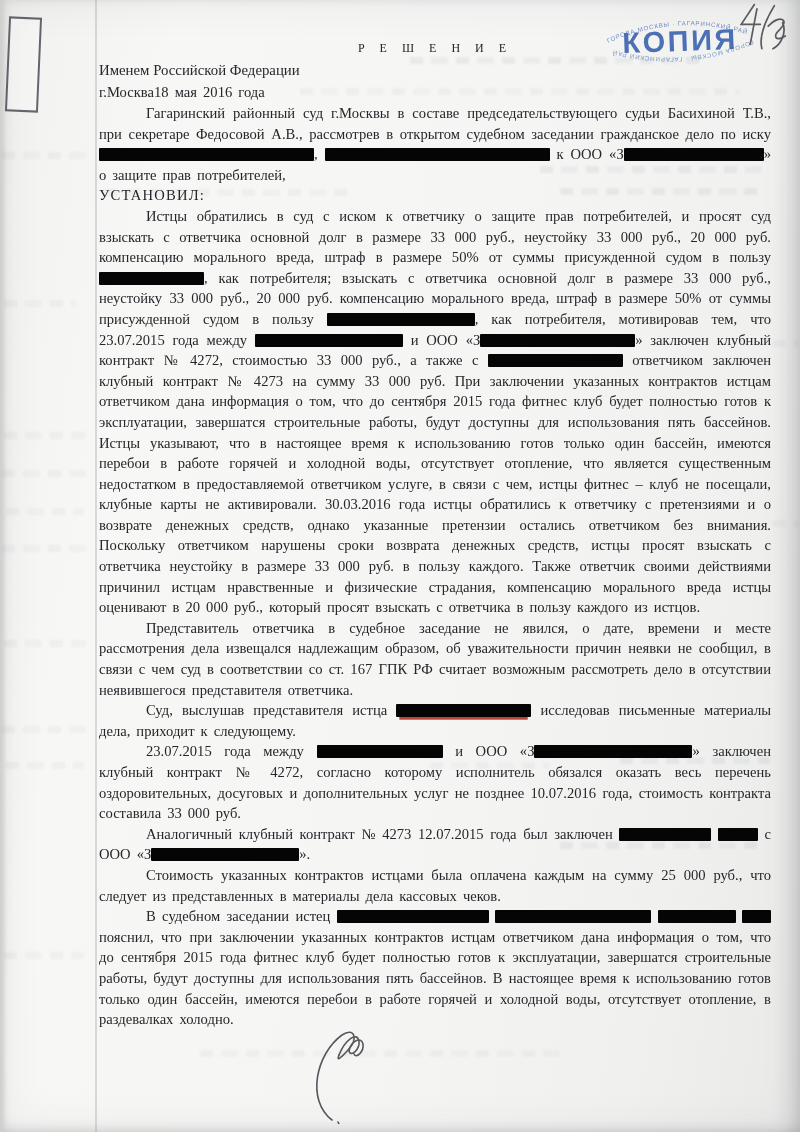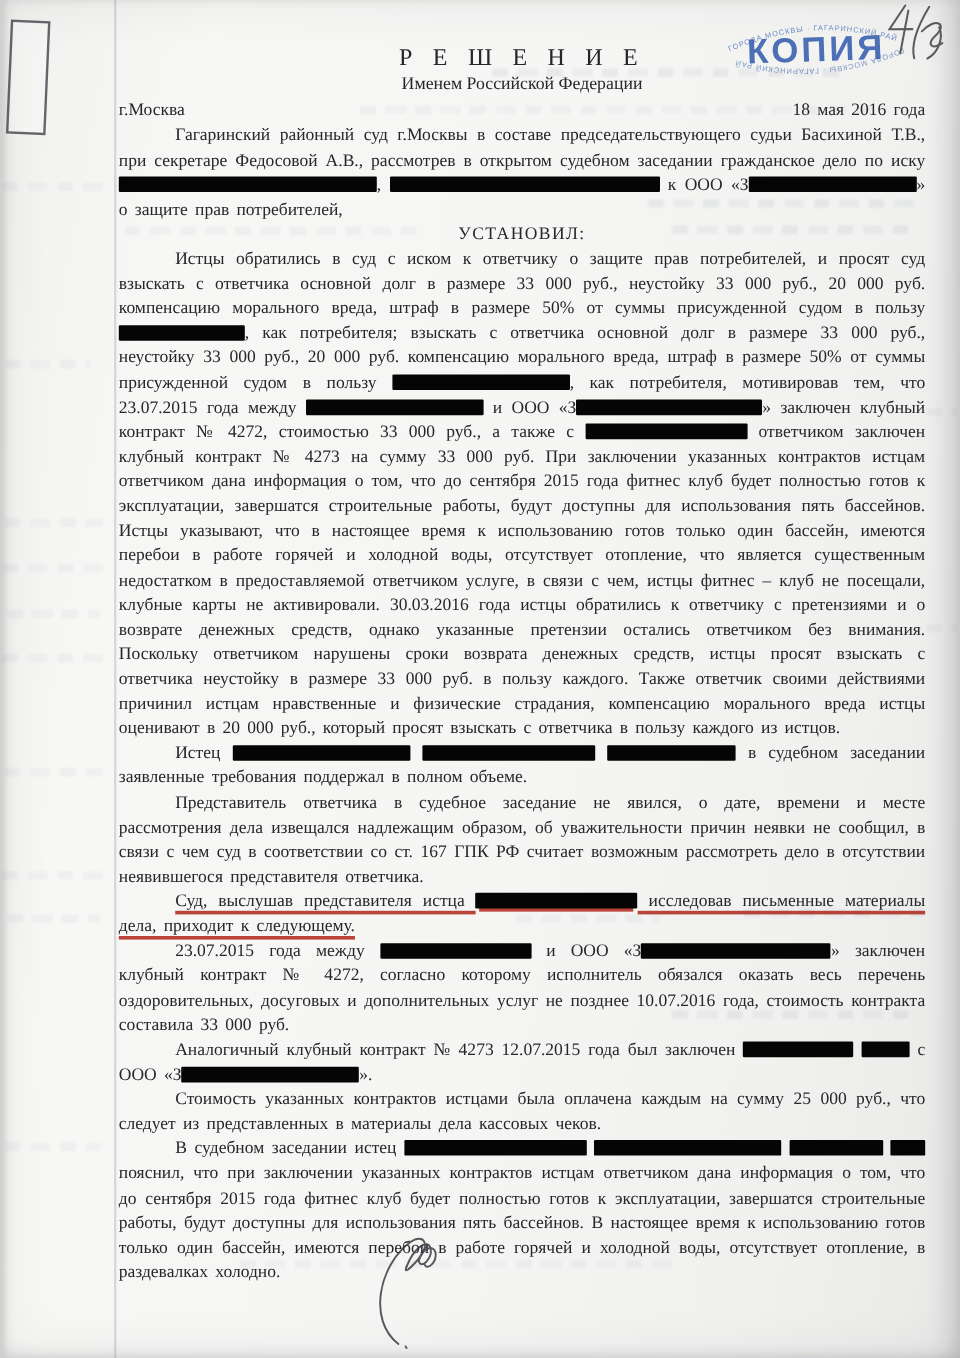--- a/index.html
+++ b/index.html
@@ -12,27 +12,27 @@
                inset 0 -10px 16px -10px rgba(30,30,40,.12);}
   .edge-strip-left{position:absolute;left:0;top:0;bottom:0;width:7px;
     background:linear-gradient(90deg,#cfcfcd,rgba(207,207,205,0));}
   .fold-line{position:absolute;left:95px;top:0;bottom:0;width:2px;
     background:rgba(130,138,148,.28);filter:blur(.6px);}
   .corner-box{position:absolute;left:7px;top:17px;width:29px;height:91px;
     border:2px solid rgba(45,45,55,.72);transform:rotate(2.5deg);background:rgba(255,255,255,.25);}
 
   .content{position:absolute;left:99px;top:36px;width:672px;color:#26262b;
     font-size:14.6px;line-height:20.6px;text-align:justify;word-spacing:2.4px;}
-  .doc-title{text-align:center;font-size:20px;letter-spacing:6px;line-height:24px;word-spacing:0;}
-  .doc-subtitle{text-align:center;font-size:14.8px;line-height:21px;word-spacing:0;}
-  .meta-row{display:flex;justify-content:space-between;line-height:22px;}
+  .doc-title{text-align:center;font-size:12px;letter-spacing:6px;line-height:24px;word-spacing:0;}
+  .doc-subtitle{font-size:14.8px;line-height:21px;word-spacing:0;}
+  .meta-row{display:flex;line-height:22px;}
   .para{margin:0;text-indent:47px;}
-  .center{text-indent:0;text-align:center;letter-spacing:1.2px;}
+  .center{text-indent:0;letter-spacing:1.2px;}
   .redact{display:inline-block;height:13px;background:#050505;vertical-align:-2px;border-radius:1px;}
-  .underlined-red .txt{text-decoration:underline;text-decoration-color:rgba(178,42,32,.88);
+  .underlined-red .txt{text-decoration-color:rgba(178,42,32,.88);
     text-decoration-thickness:2.6px;text-underline-offset:4px;text-decoration-skip-ink:none;}
   .underlined-red .redact{box-shadow:0 6px 0 -3.3px rgba(178,42,32,.88);}
 
   .stamp{position:absolute;left:592px;top:6px;width:176px;height:62px;transform:rotate(-2deg);}
   .page-mark{position:absolute;left:736px;top:0px;width:62px;height:56px;transform:rotate(6deg);}
   .signature{position:absolute;left:298px;top:1028px;width:92px;height:96px;}
 
   .ghost{position:absolute;height:7px;filter:blur(1.1px);opacity:.5;
     background:repeating-linear-gradient(90deg,rgba(108,114,138,.20) 0 13px,rgba(108,114,138,0) 13px 21px,
       rgba(108,114,138,.15) 21px 38px,rgba(108,114,138,0) 38px 46px);}
@@ -96,21 +96,20 @@
     <div class="doc-title">Р Е Ш Е Н И Е</div>
     <div class="doc-subtitle">Именем Российской Федерации</div>
     <div class="meta-row">
       <span>г.Москва</span>
       <span>18 мая 2016 года</span>
     </div>
     <div>
         <p class="para"><span class="txt">Гагаринский районный суд г.Москвы в составе председательствующего судьи Басихиной Т.В., при секретаре Федосовой А.В., рассмотрев в открытом судебном заседании гражданское дело по иску </span><span class="redact" style="width: 215px;"></span><span class="txt">, </span><span class="redact" style="width: 225px;"></span><span class="txt"> к ООО «З</span><span class="redact" style="width: 140px;"></span><span class="txt">» о защите прав потребителей,</span></p>
         <p class="para center"><span class="txt">УСТАНОВИЛ:</span></p>
         <p class="para"><span class="txt">Истцы обратились в суд с иском к ответчику о защите прав потребителей, и просят суд взыскать с ответчика основной долг в размере 33 000 руб., неустойку 33 000 руб., 20 000 руб. компенсацию морального вреда, штраф в размере 50% от суммы присужденной судом в пользу </span><span class="redact" style="width: 105px;"></span><span class="txt">, как потребителя; взыскать с ответчика основной долг в размере 33 000 руб., неустойку 33 000 руб., 20 000 руб. компенсацию морального вреда, штраф в размере 50% от суммы присужденной судом в пользу </span><span class="redact" style="width: 148px;"></span><span class="txt">, как потребителя, мотивировав тем, что 23.07.2015 года между </span><span class="redact" style="width: 148px;"></span><span class="txt"> и ООО «З</span><span class="redact" style="width: 155px;"></span><span class="txt">» заключен клубный контракт № 4272, стоимостью 33 000 руб., а также с </span><span class="redact" style="width: 135px;"></span><span class="txt"> ответчиком заключен клубный контракт № 4273 на сумму 33 000 руб. При заключении указанных контрактов истцам ответчиком дана информация о том, что до сентября 2015 года фитнес клуб будет полностью готов к эксплуатации, завершатся строительные работы, будут доступны для использования пять бассейнов. Истцы указывают, что в настоящее время к использованию готов только один бассейн, имеются перебои в работе горячей и холодной воды, отсутствует отопление, что является существенным недостатком в предоставляемой ответчиком услуге, в связи с чем, истцы фитнес – клуб не посещали, клубные карты не активировали. 30.03.2016 года истцы обратились к ответчику с претензиями и о возврате денежных средств, однако указанные претензии остались ответчиком без внимания. Поскольку ответчиком нарушены сроки возврата денежных средств, истцы просят взыскать с ответчика неустойку в размере 33 000 руб. в пользу каждого. Также ответчик своими действиями причинил истцам нравственные и физические страдания, компенсацию морального вреда истцы оценивают в 20 000 руб., который просят взыскать с ответчика в пользу каждого из истцов.</span></p>
-        <p class="para"><span class="txt">Истец </span><span class="redact" style="width: 148px;"></span><span class="txt"> </span><span class="redact" style="width: 144px;"></span><span class="txt"> </span><span class="redact" style="width: 107px;"></span><span class="txt"> в судебном заседании заявленные требования поддержал в полном объеме.</span></p>
         <p class="para"><span class="txt">Представитель ответчика в судебное заседание не явился, о дате, времени и месте рассмотрения дела извещался надлежащим образом, об уважительности причин неявки не сообщил, в связи с чем суд в соответствии со ст. 167 ГПК РФ считает возможным рассмотреть дело в отсутствии неявившегося представителя ответчика.</span></p>
         <p class="para underlined-red"><span class="txt">Суд, выслушав представителя истца </span><span class="redact" style="width: 135px;"></span><span class="txt"> исследовав письменные материалы дела, приходит к следующему.</span></p>
         <p class="para"><span class="txt">23.07.2015 года между </span><span class="redact" style="width: 126px;"></span><span class="txt"> и ООО «З</span><span class="redact" style="width: 158px;"></span><span class="txt">» заключен клубный контракт № 4272, согласно которому исполнитель обязался оказать весь перечень оздоровительных, досуговых и дополнительных услуг не позднее 10.07.2016 года, стоимость контракта составила 33 000 руб.</span></p>
         <p class="para"><span class="txt">Аналогичный клубный контракт № 4273 12.07.2015 года был заключен </span><span class="redact" style="width: 92px;"></span><span class="txt"> </span><span class="redact" style="width: 40px;"></span><span class="txt"> с ООО «З</span><span class="redact" style="width: 148px;"></span><span class="txt">».</span></p>
         <p class="para"><span class="txt">Стоимость указанных контрактов истцами была оплачена каждым на сумму 25 000 руб., что следует из представленных в материалы дела кассовых чеков.</span></p>
         <p class="para"><span class="txt">В судебном заседании истец </span><span class="redact" style="width: 152px;"></span><span class="txt"> </span><span class="redact" style="width: 156px;"></span><span class="txt"> </span><span class="redact" style="width: 78px;"></span><span class="txt"> </span><span class="redact" style="width: 29px;"></span><span class="txt"> пояснил, что при заключении указанных контрактов истцам ответчиком дана информация о том, что до сентября 2015 года фитнес клуб будет полностью готов к эксплуатации, завершатся строительные работы, будут доступны для использования пять бассейнов. В настоящее время к использованию готов только один бассейн, имеются перебои в работе горячей и холодной воды, отсутствует отопление, в раздевалках холодно.</span></p>
       </div>
   </div>
 
   <svg class="signature" viewBox="0 0 92 96">

